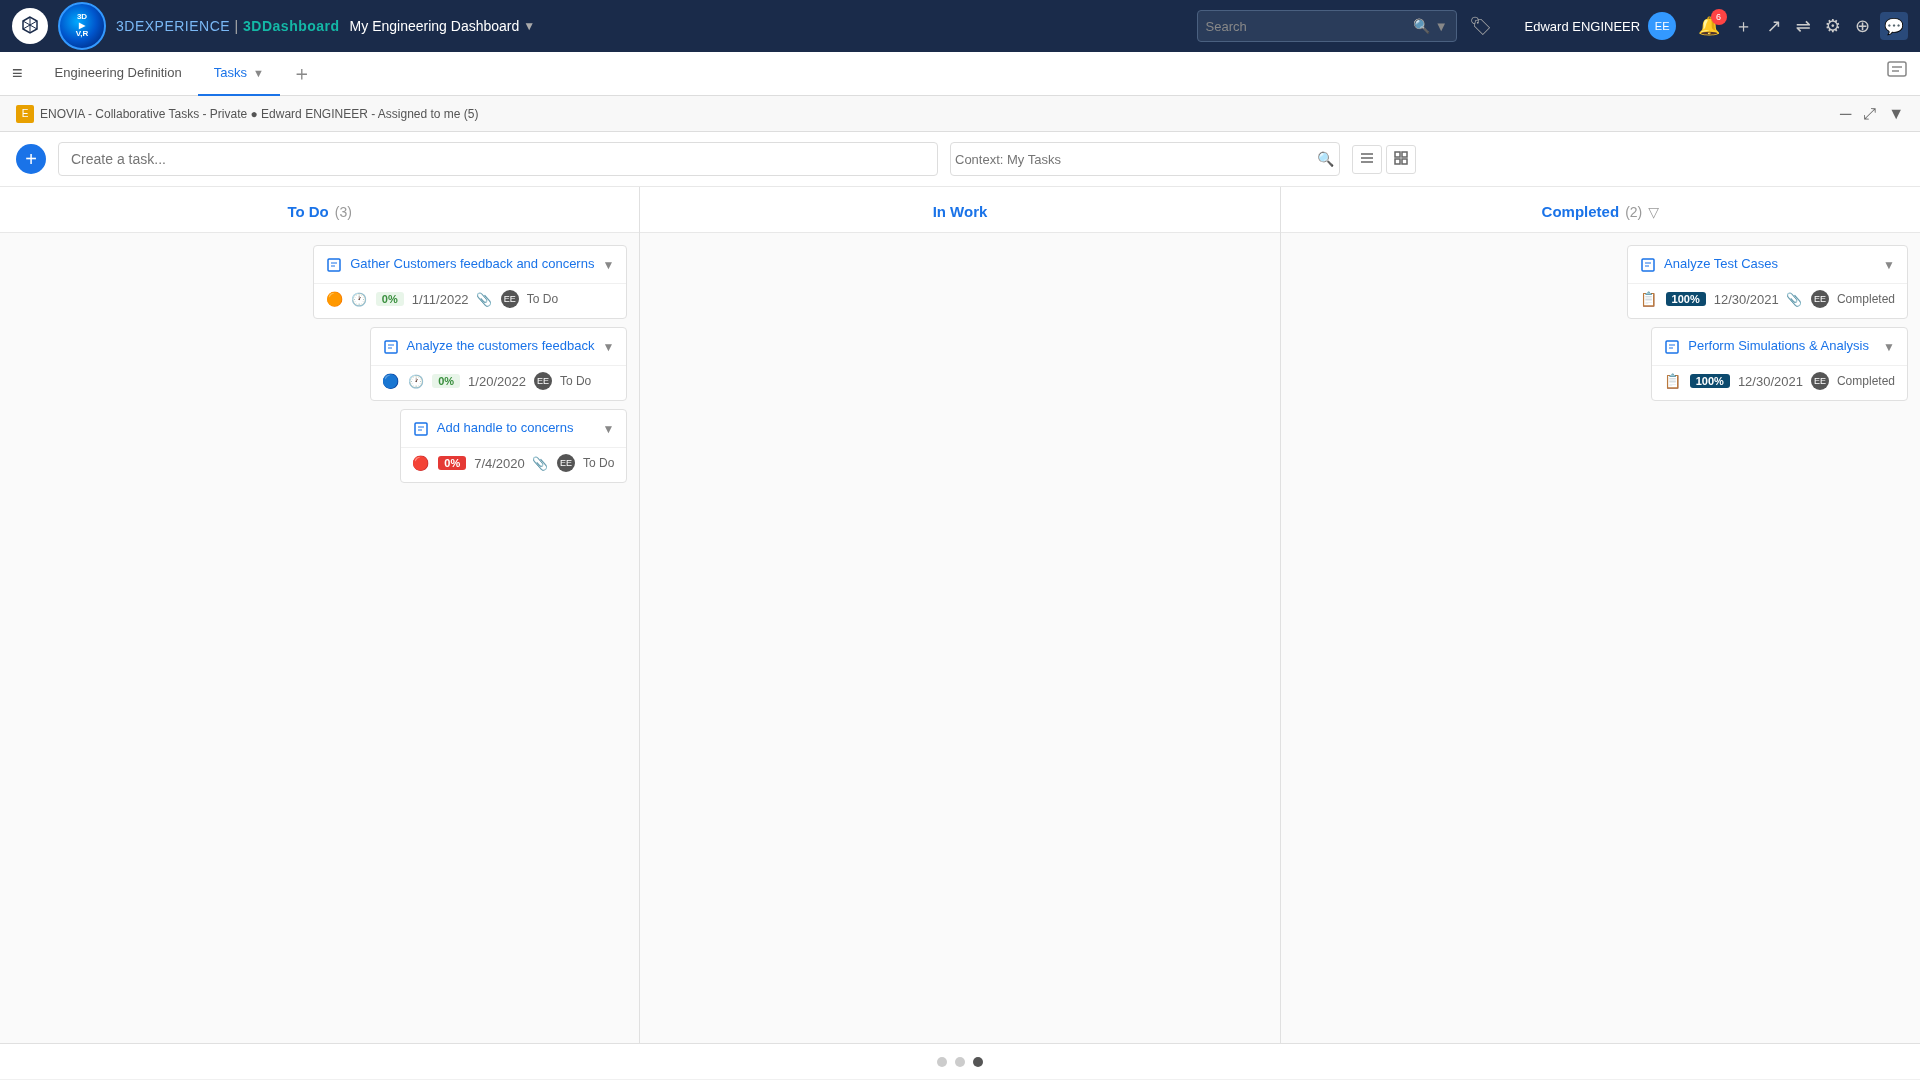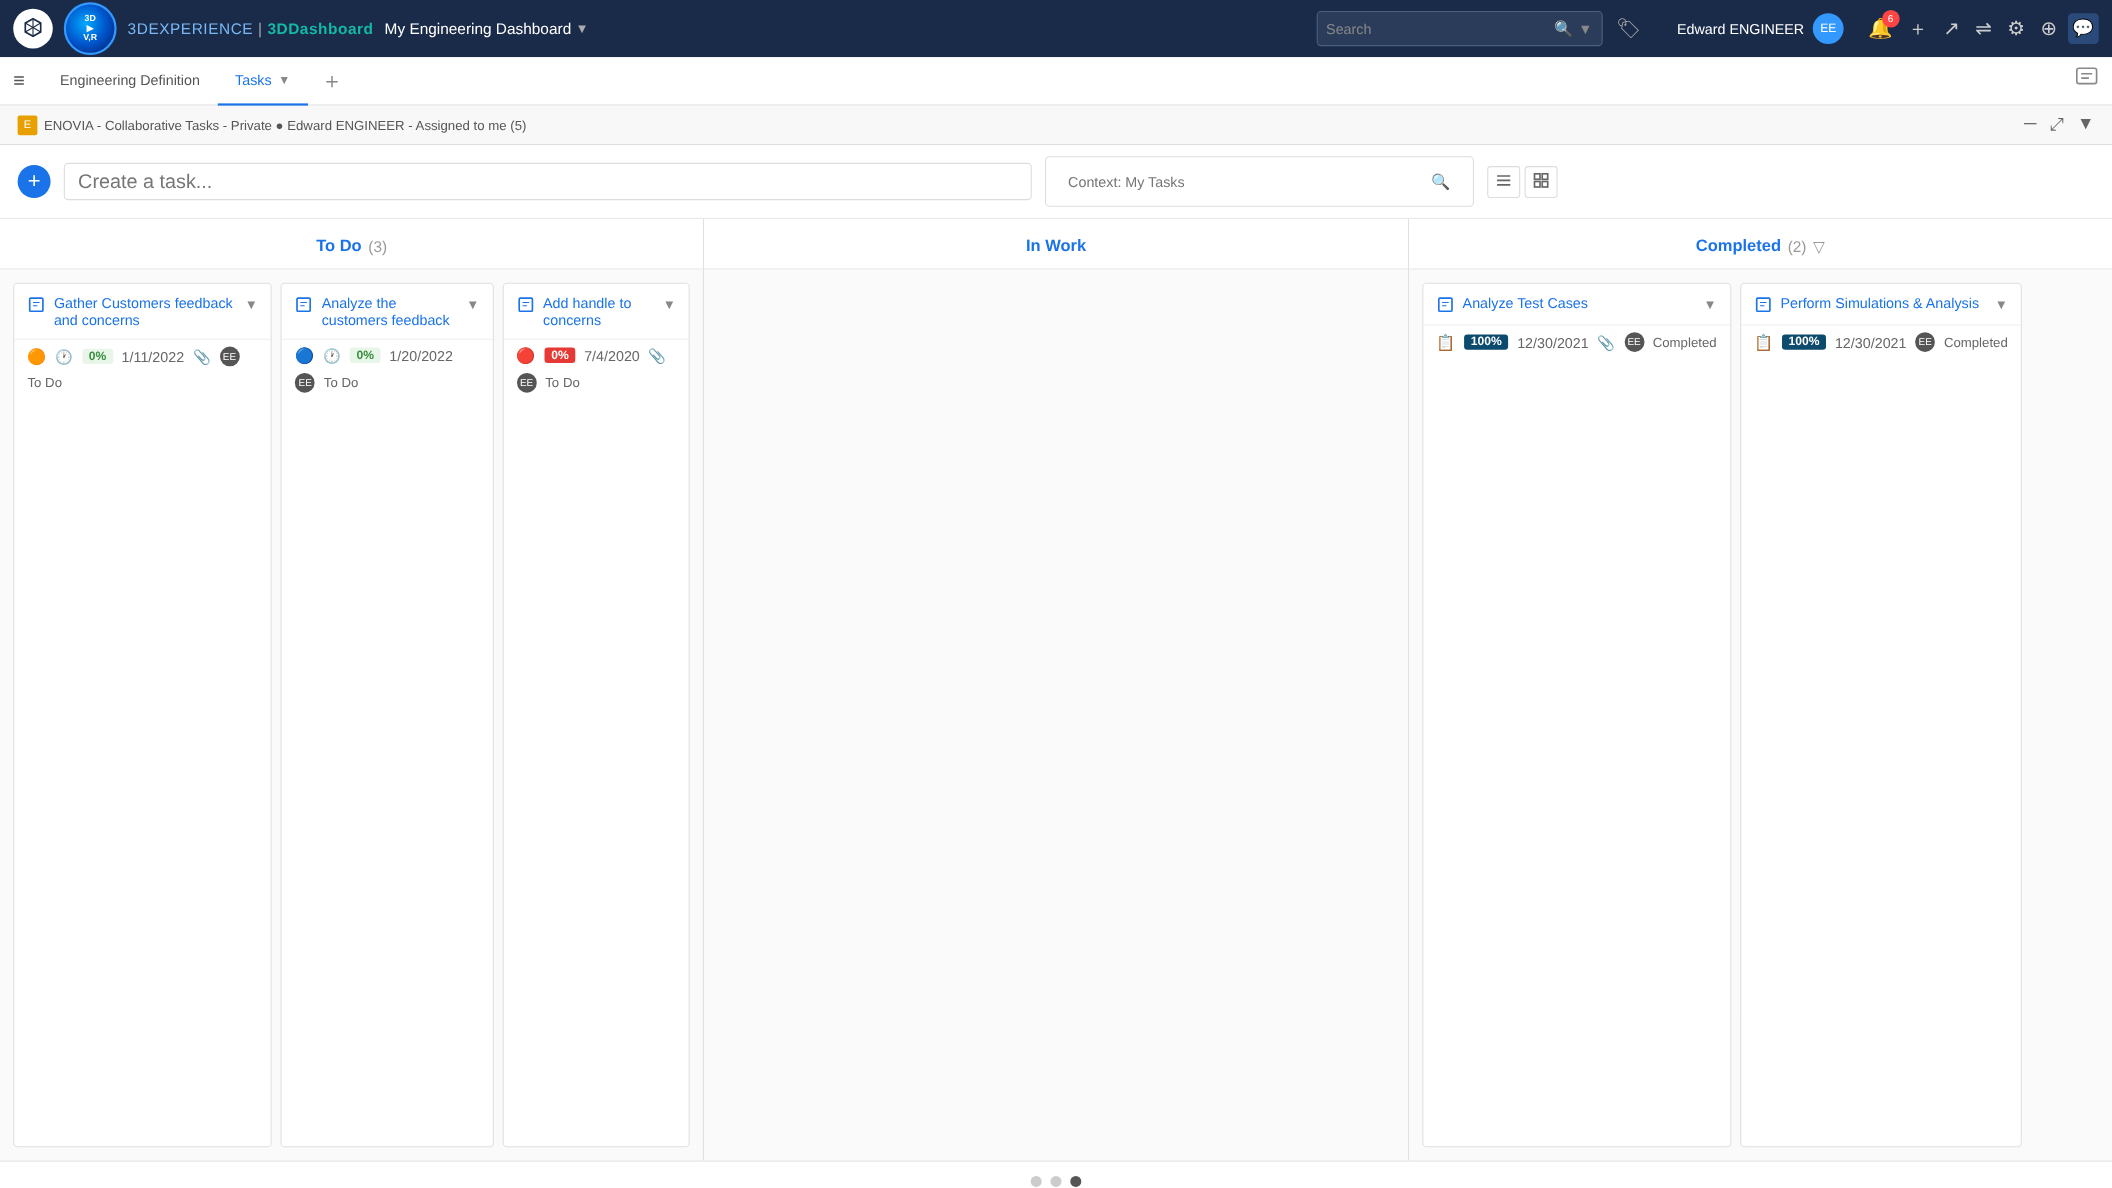--- a/index.html
+++ b/index.html
@@ -205,33 +205,33 @@
       font-size: 20px;
       cursor: pointer;
       display: flex; align-items: center; justify-content: center;
       flex-shrink: 0;
     }
     .task-input {
       flex: 1;
       border: 1px solid #ddd;
       border-radius: 4px;
       padding: 6px 12px;
-      font-size: 18px;
+      font-size: 14px;
       color: #999;
       outline: none;
       height: 34px;
       max-width: 880px;
     }
     .context-search-wrap {
       display: flex; align-items: center;
       border: 1px solid #ddd;
       border-radius: 4px;
-      height: 46px;
+      height: 34px;
       width: 390px;
-      padding: 0 20px;
+      padding: 0 4px;
       background: white;
     }
     .context-search-wrap input {
       border: none; outline: none;
       font-size: 13px; color: #999;
       flex: 1;
       background: transparent;
     }
     .view-toggle {
       display: flex; gap: 4px;
@@ -280,22 +280,23 @@
       font-size: 14px;
       color: #999;
     }
     .filter-icon { color: #999; cursor: pointer; font-size: 14px; }
 
     .column-content {
       flex: 1;
       padding: 12px;
       overflow-y: auto;
       display: flex;
-      flex-direction: row;
+      flex-direction: column;
       gap: 8px;
+      align-items: flex-end;
     }
 
     
     .task-card {
       background: white;
       border: 1px solid #e0e0e0;
       border-radius: 4px;
       overflow: hidden;
     }
     .task-card-header {

